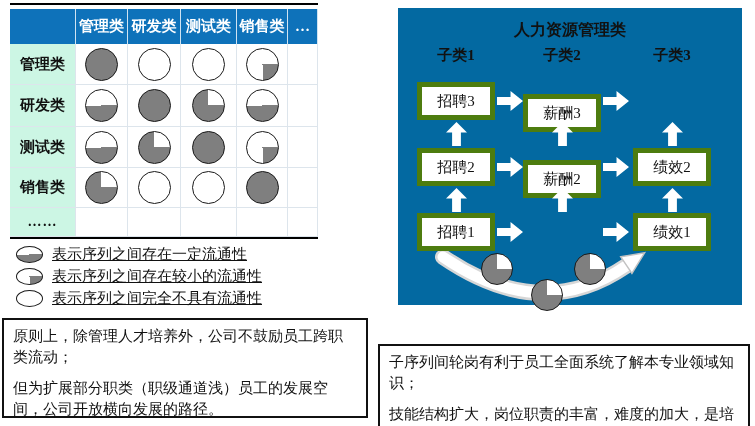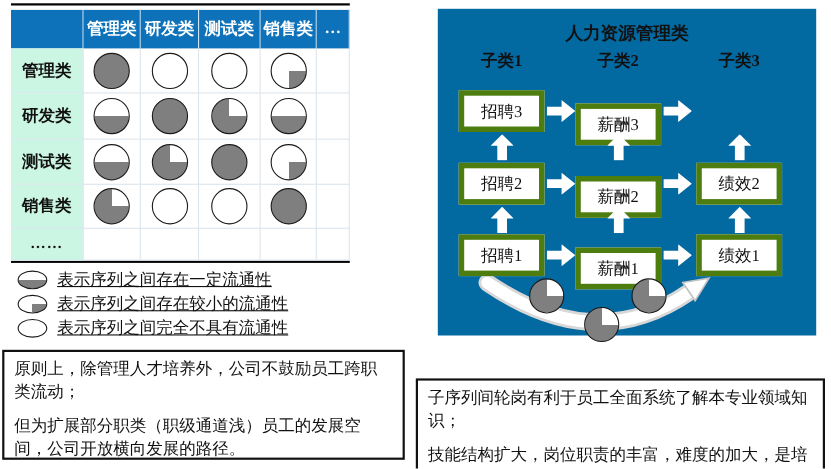--- a/index.html
+++ b/index.html
@@ -201,21 +201,20 @@
   <div class="fbox colB rowM">薪酬2</div>
   <div class="arrow-right arB arM"></div>
   <div class="fbox colC rowM">绩效2</div>
 
   <div class="arrow-up upA upMB"></div>
   <div class="arrow-up upB upMB"></div>
   <div class="arrow-up upC upMB"></div>
 
   <div class="fbox colA rowB">招聘1</div>
   <div class="arrow-right arA arBo"></div>
-  <div class="fbox colB rowB">薪酬1</div>
   <div class="arrow-right arB arBo"></div>
   <div class="fbox colC rowB">绩效1</div>
 </div>
 
 <div class="pie rot-pie rp1" data-type="threequarter"></div>
 <div class="pie rot-pie rp2" data-type="threequarter"></div>
 <div class="pie rot-pie rp3" data-type="threequarter"></div>
 
 <div class="notebox note-left">
   <p>原则上，除管理人才培养外，公司不鼓励员工跨职类流动；</p>

